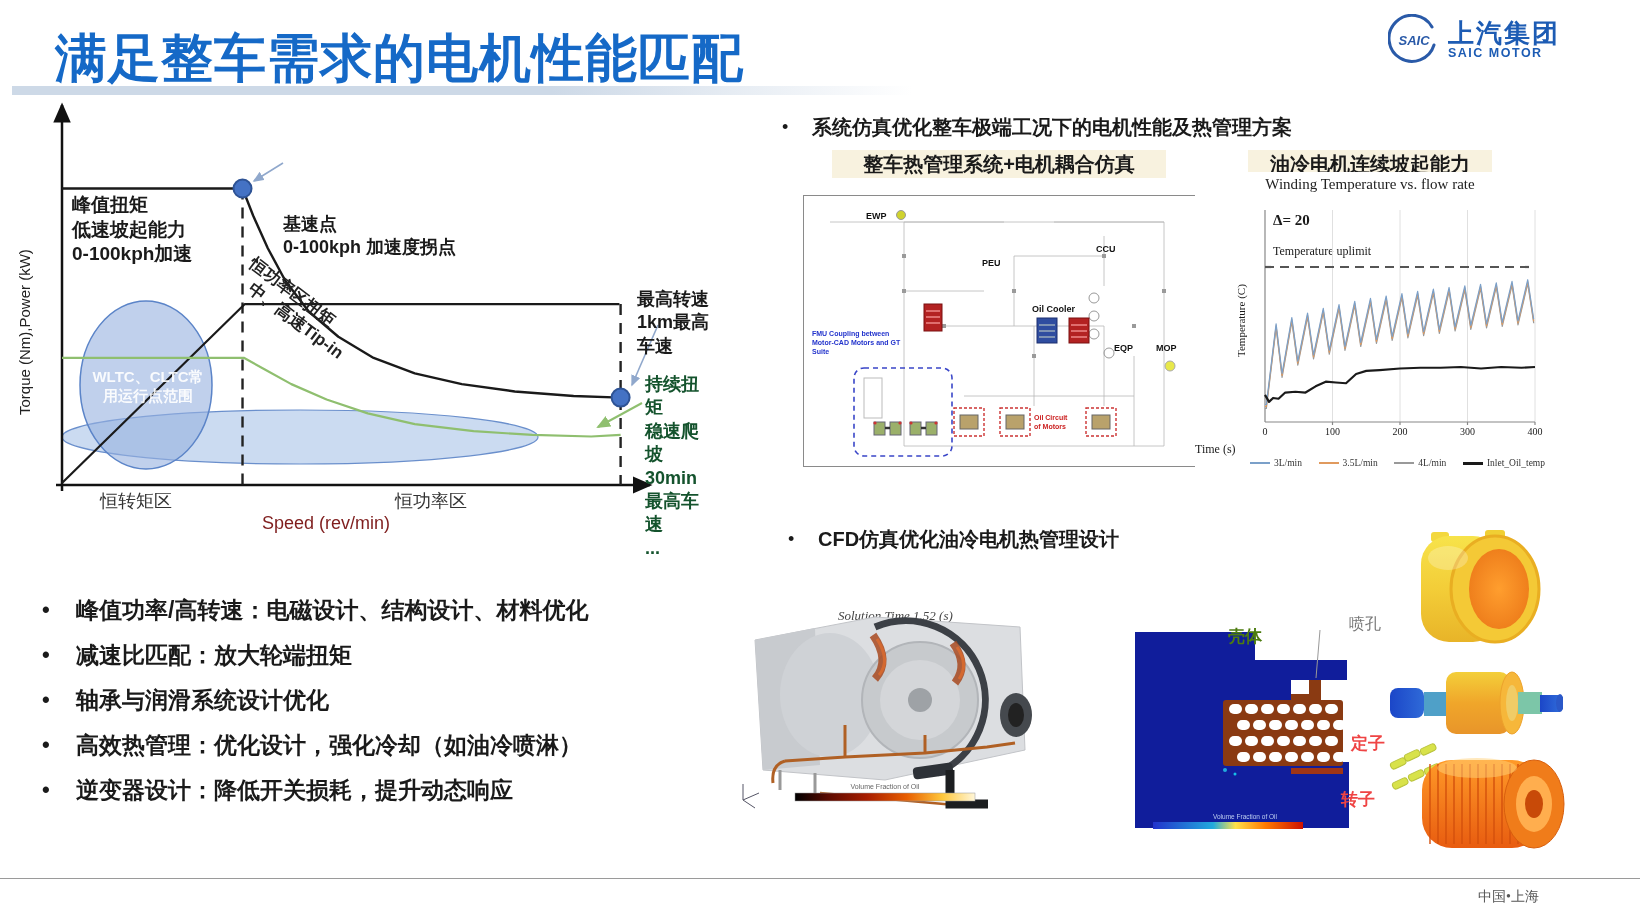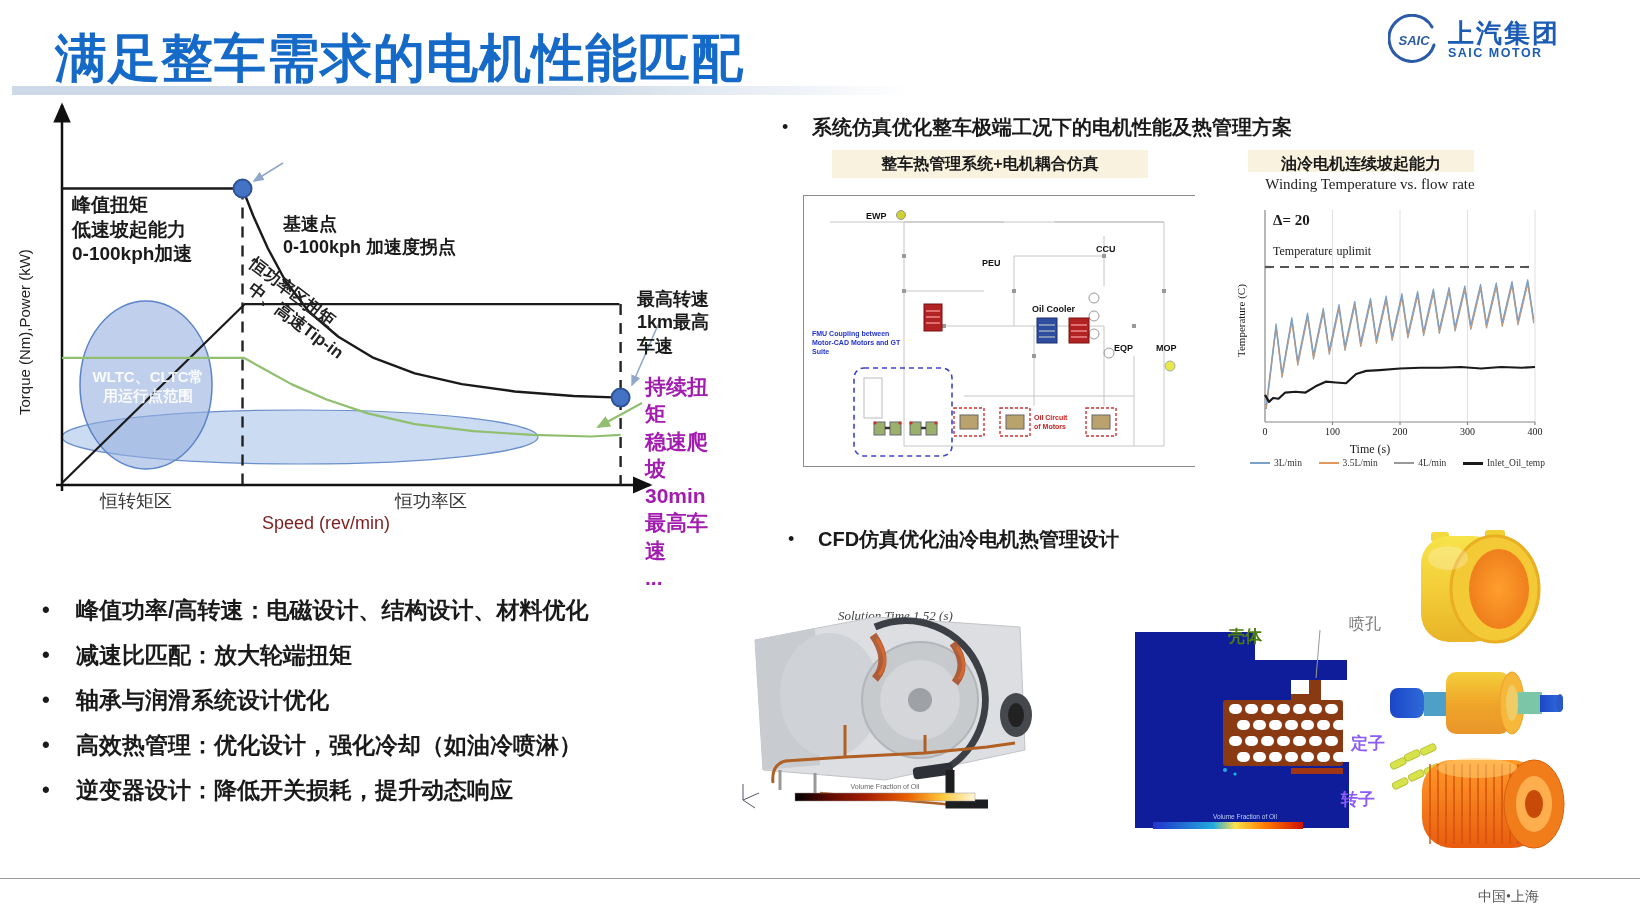--- a/index.html
+++ b/index.html
@@ -15,52 +15,52 @@
   .logo-cn{font-size:26px;font-weight:bold;color:#1d5cb4;letter-spacing:2px;}
   .logo-en{font-size:12.5px;font-weight:bold;color:#1d5cb4;letter-spacing:1.5px;}
   
   .note{line-height:1.3;}
   .peak-note{left:72px;top:108px;font-size:19px;font-weight:bold;}
   .base-note{left:283px;top:128px;font-size:18px;font-weight:600;}
   .curve-note{left:258px;top:168px;font-size:17px;font-weight:600;color:#222;
               transform:rotate(37deg);transform-origin:left top;line-height:1.25;}
   .curve-note .ln2{padding-left:14px;}
   .max-note{left:637px;top:203px;font-size:18px;font-weight:600;}
-  .cont-note{left:645px;top:288px;font-size:21px;font-weight:600;color:#a21caf;}
+  .cont-note{left:645px;top:288px;font-size:18px;font-weight:600;color:#14532d;}
   .region{font-size:18px;color:#333;}
   .speed-lbl{left:262px;top:428px;font-size:18px;color:#7f1d1d;}
   .ylab{left:16px;top:330px;font-size:15px;color:#222;transform:rotate(-90deg);
         transform-origin:left top;white-space:nowrap;}
   .wltc{left:92px;top:252px;width:112px;height:100px;display:flex;align-items:center;justify-content:center;
         text-align:center;color:rgba(255,255,255,0.9);font-size:15px;font-weight:bold;line-height:1.25;}
   
   .rt-head{left:812px;top:114px;font-size:20px;font-weight:bold;}
   .rt-dot{left:782px;top:117px;font-size:18px;}
-  .tag{top:150px;height:24px;background:#f8f2df;font-size:16px;font-weight:bold;
-       display:flex;align-items:center;justify-content:center;padding:2px 13px;}
+  .tag{top:150px;height:24px;background:#f8f2df;font-size:20px;font-weight:bold;
+       display:flex;align-items:center;justify-content:center;padding:2px 22px;}
   .panel1{left:803px;top:195px;width:403px;height:270px;border:1px solid #8a8a8a;background:#fff;}
   .wchart{left:1195px;top:172px;width:350px;height:300px;background:#fff;font-family:"Liberation Serif",serif;}
   .wc-title{left:0;top:4px;width:350px;text-align:center;font-size:15px;color:#222;}
   .wc-delta{left:78px;top:40px;font-size:15px;font-weight:bold;}
   .wc-uplim{left:78px;top:72px;font-size:12px;}
   .wc-ylab{left:40px;top:185px;font-size:11px;transform:rotate(-90deg);transform-origin:left top;white-space:nowrap;}
   .wc-tick{top:254px;font-size:10px;transform:translateX(-50%);}
-  .wc-xlab{left:0;top:270px;width:350px;text-align:center;font-size:12px;}
+  .wc-xlab{left:0;top:270px;width:350px;font-size:12px;}
   .wc-legend{left:55px;top:286px;width:295px;display:flex;justify-content:space-between;font-size:9.5px;color:#333;}
   .wc-legend .it{display:flex;align-items:center;}
   .wc-legend .sw{display:inline-block;width:20px;height:0;border-top-style:solid;margin-right:4px;}
   
   .blist{left:42px;top:596px;width:680px;list-style:none;margin:0;padding:0;}
   .blist li{display:flex;font-size:23px;font-weight:bold;margin-bottom:15px;line-height:1.3;}
   .blist .dot{width:34px;font-size:22px;}
   
   .cfd-head{left:818px;top:526px;font-size:20px;font-weight:bold;}
   .cfd-dot{left:788px;top:529px;font-size:18px;}
   .sol-time{left:838px;top:608px;font-size:13px;font-style:italic;color:#444;font-family:"Liberation Serif",serif;}
-  .cfd-lbl{font-weight:bold;font-size:17px;color:#8b5cf6;}
+  .cfd-lbl{font-weight:bold;font-size:17px;color:#ef4444;}
   .cfd-lbl-light{font-size:16px;color:#777;padding-left:41px;}
   .footer-line{left:0;top:878px;width:1640px;height:1px;background:#9a9a9a;}
   .footer-txt{left:1478px;top:888px;font-size:14px;color:#555;font-family:"Liberation Serif",serif;}
 </style>
 </head>
 <body>
 
 <div class="slide">
 
   <div class="abs title">满足整车需求的电机性能匹配</div>

